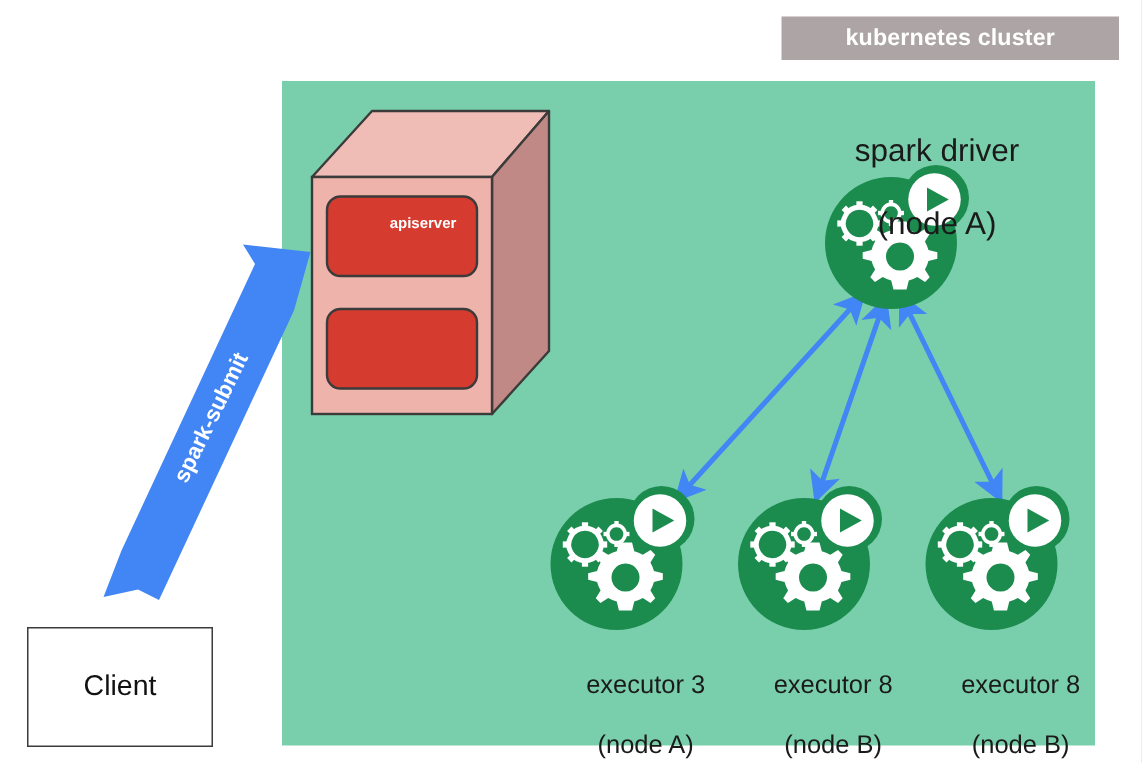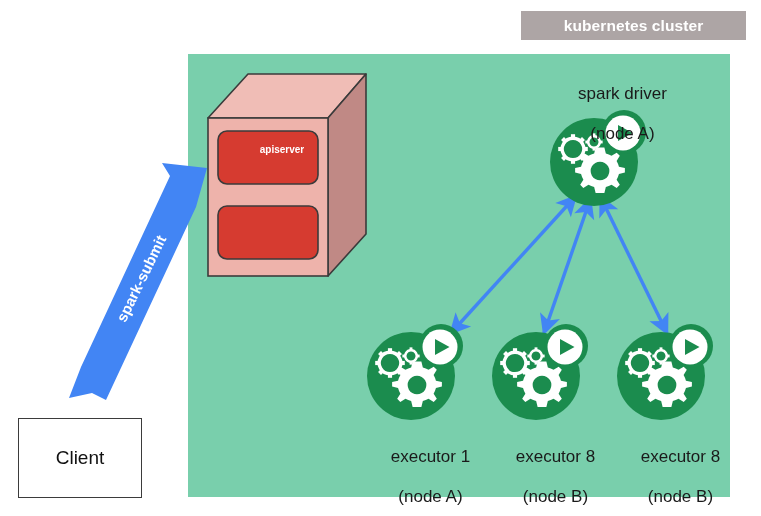--- a/index.html
+++ b/index.html
@@ -99,21 +99,21 @@
     left: 222px;
     top: 219px;
     width: 120px;
     text-align: center;
   }
   
   #driver-caption {
     left: 528px;
     top: 64px;
     width: 170px;
-    font-size: 17px;
+    font-size: 21px;
   }
   #exec1-caption {
     left: 341px;
     top: 427px;
     width: 160px;
     font-size: 17px;
   }
   #exec2-caption {
     left: 466px;
     top: 427px;
@@ -290,21 +290,21 @@
   <div id="apiserver-label" class="cube-chip-label">apiserver</div>
 
   <div id="spark-submit-label">spark-submit</div>
 
   <div id="driver-caption" class="label-text">
     <span>spark driver</span><br>
     <span>(node A)</span>
   </div>
 
   <div id="exec1-caption" class="label-text">
-    <span>executor 1</span><br>
+    <span>executor 3</span><br>
     <span>(node A)</span>
   </div>
 
   <div id="exec2-caption" class="label-text">
     <span>executor 8</span><br>
     <span>(node B)</span>
   </div>
 
   <div id="exec3-caption" class="label-text">
     <span>executor 8</span><br>

